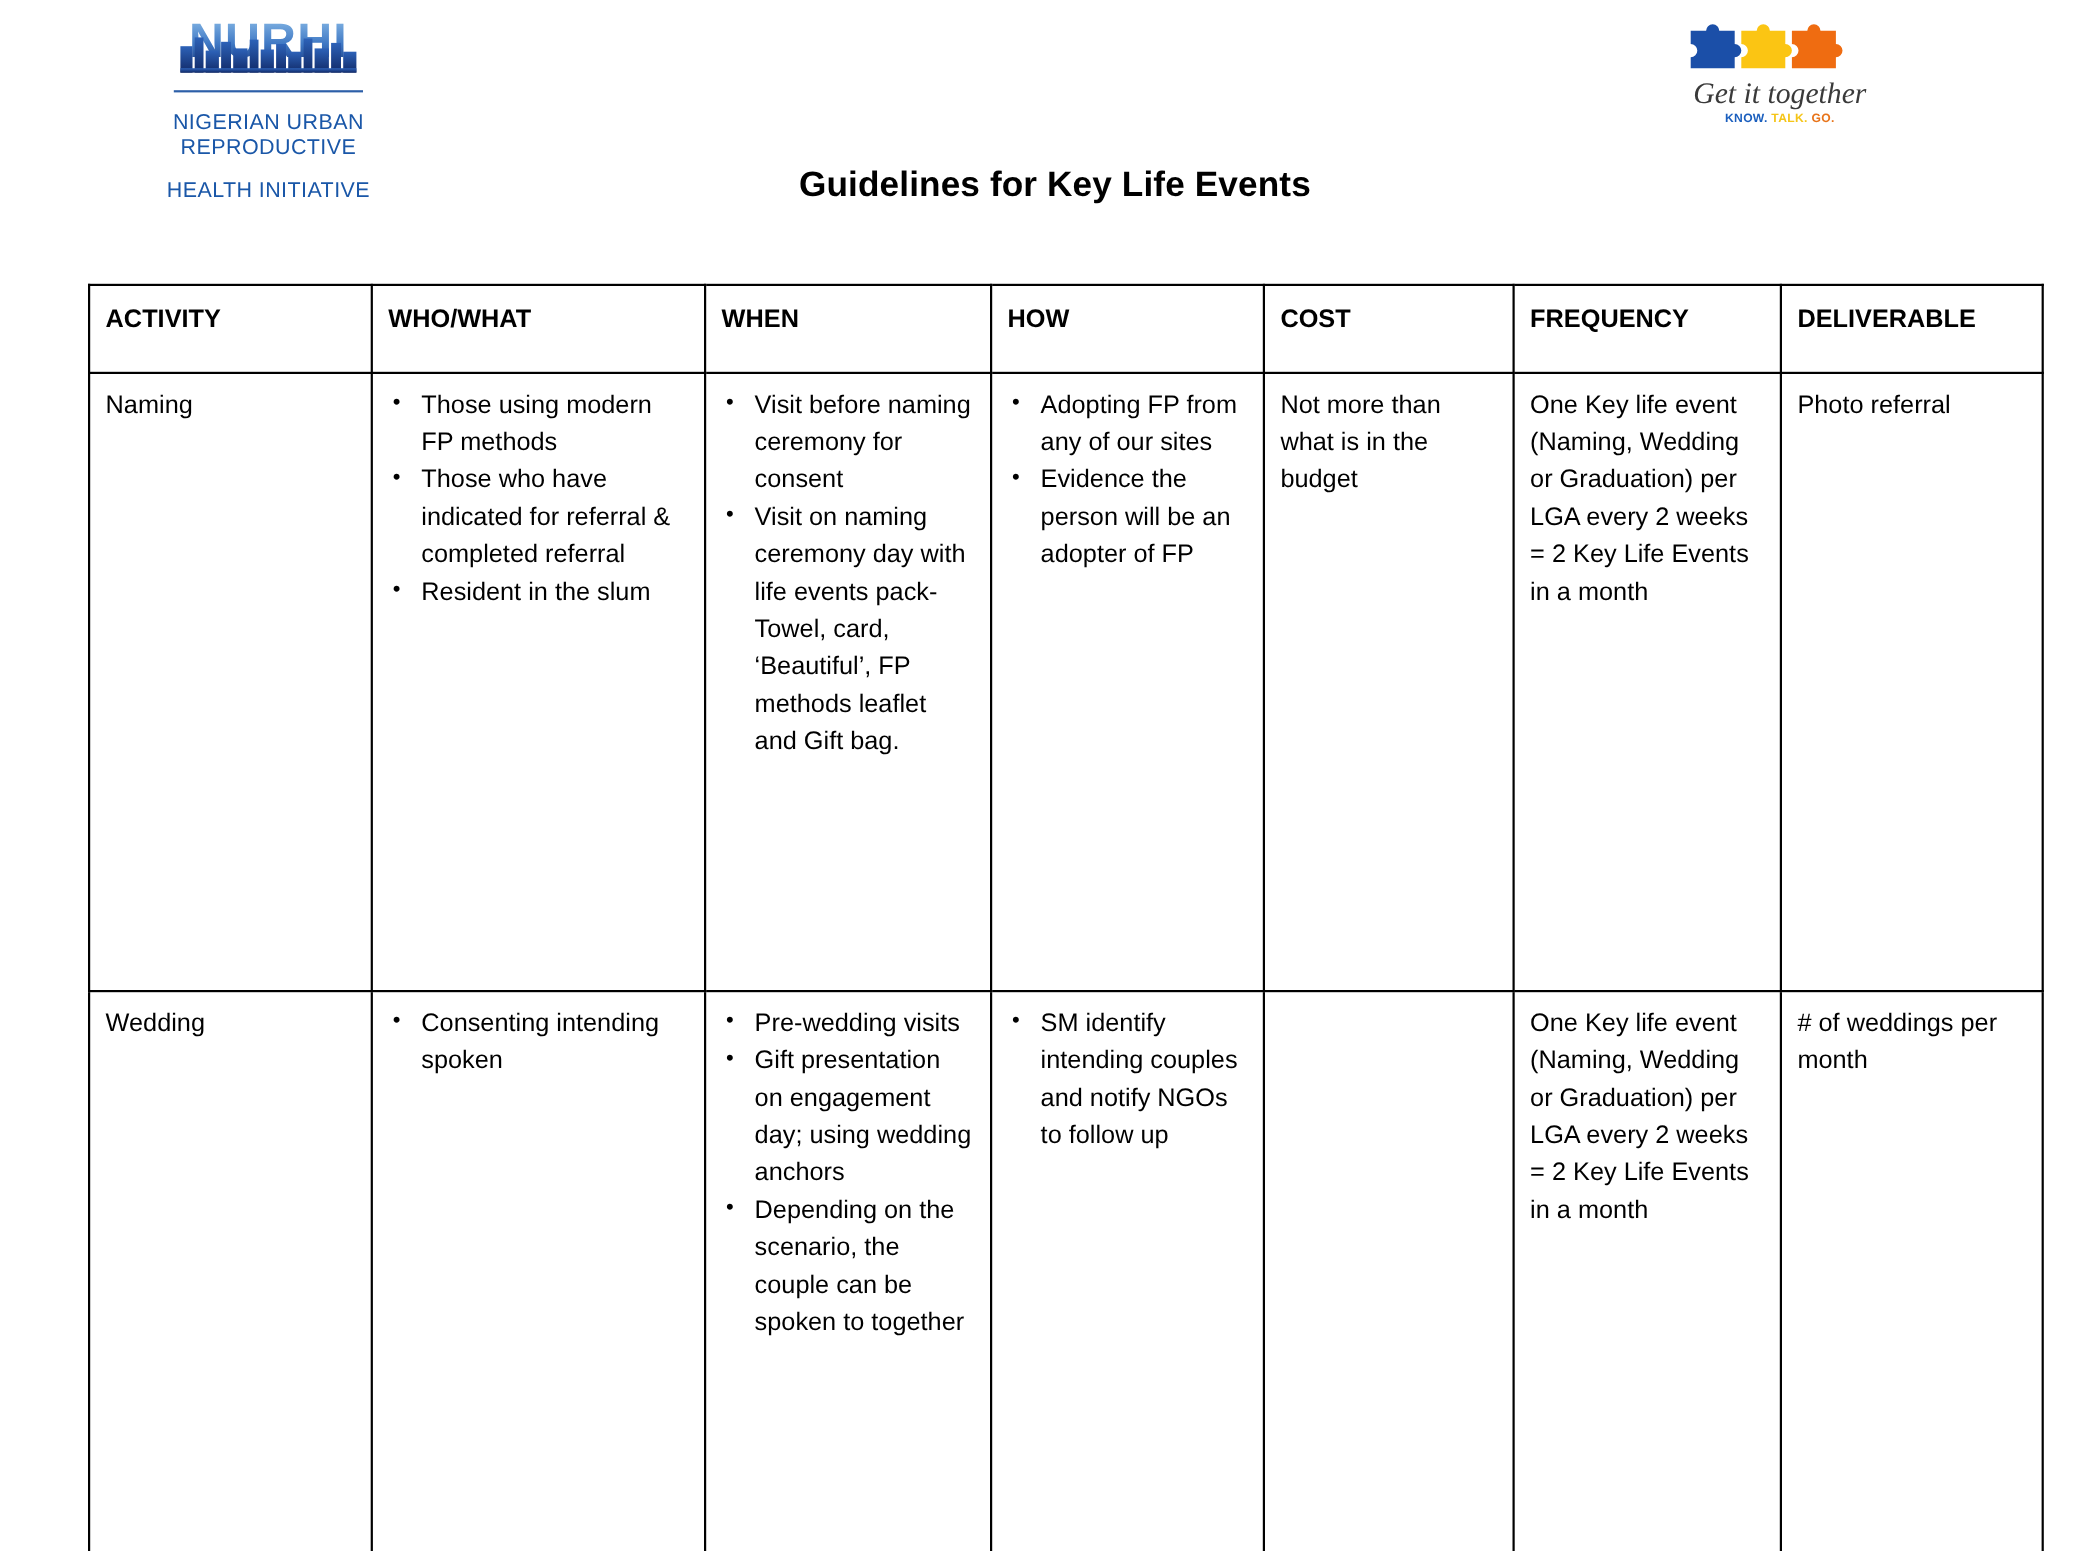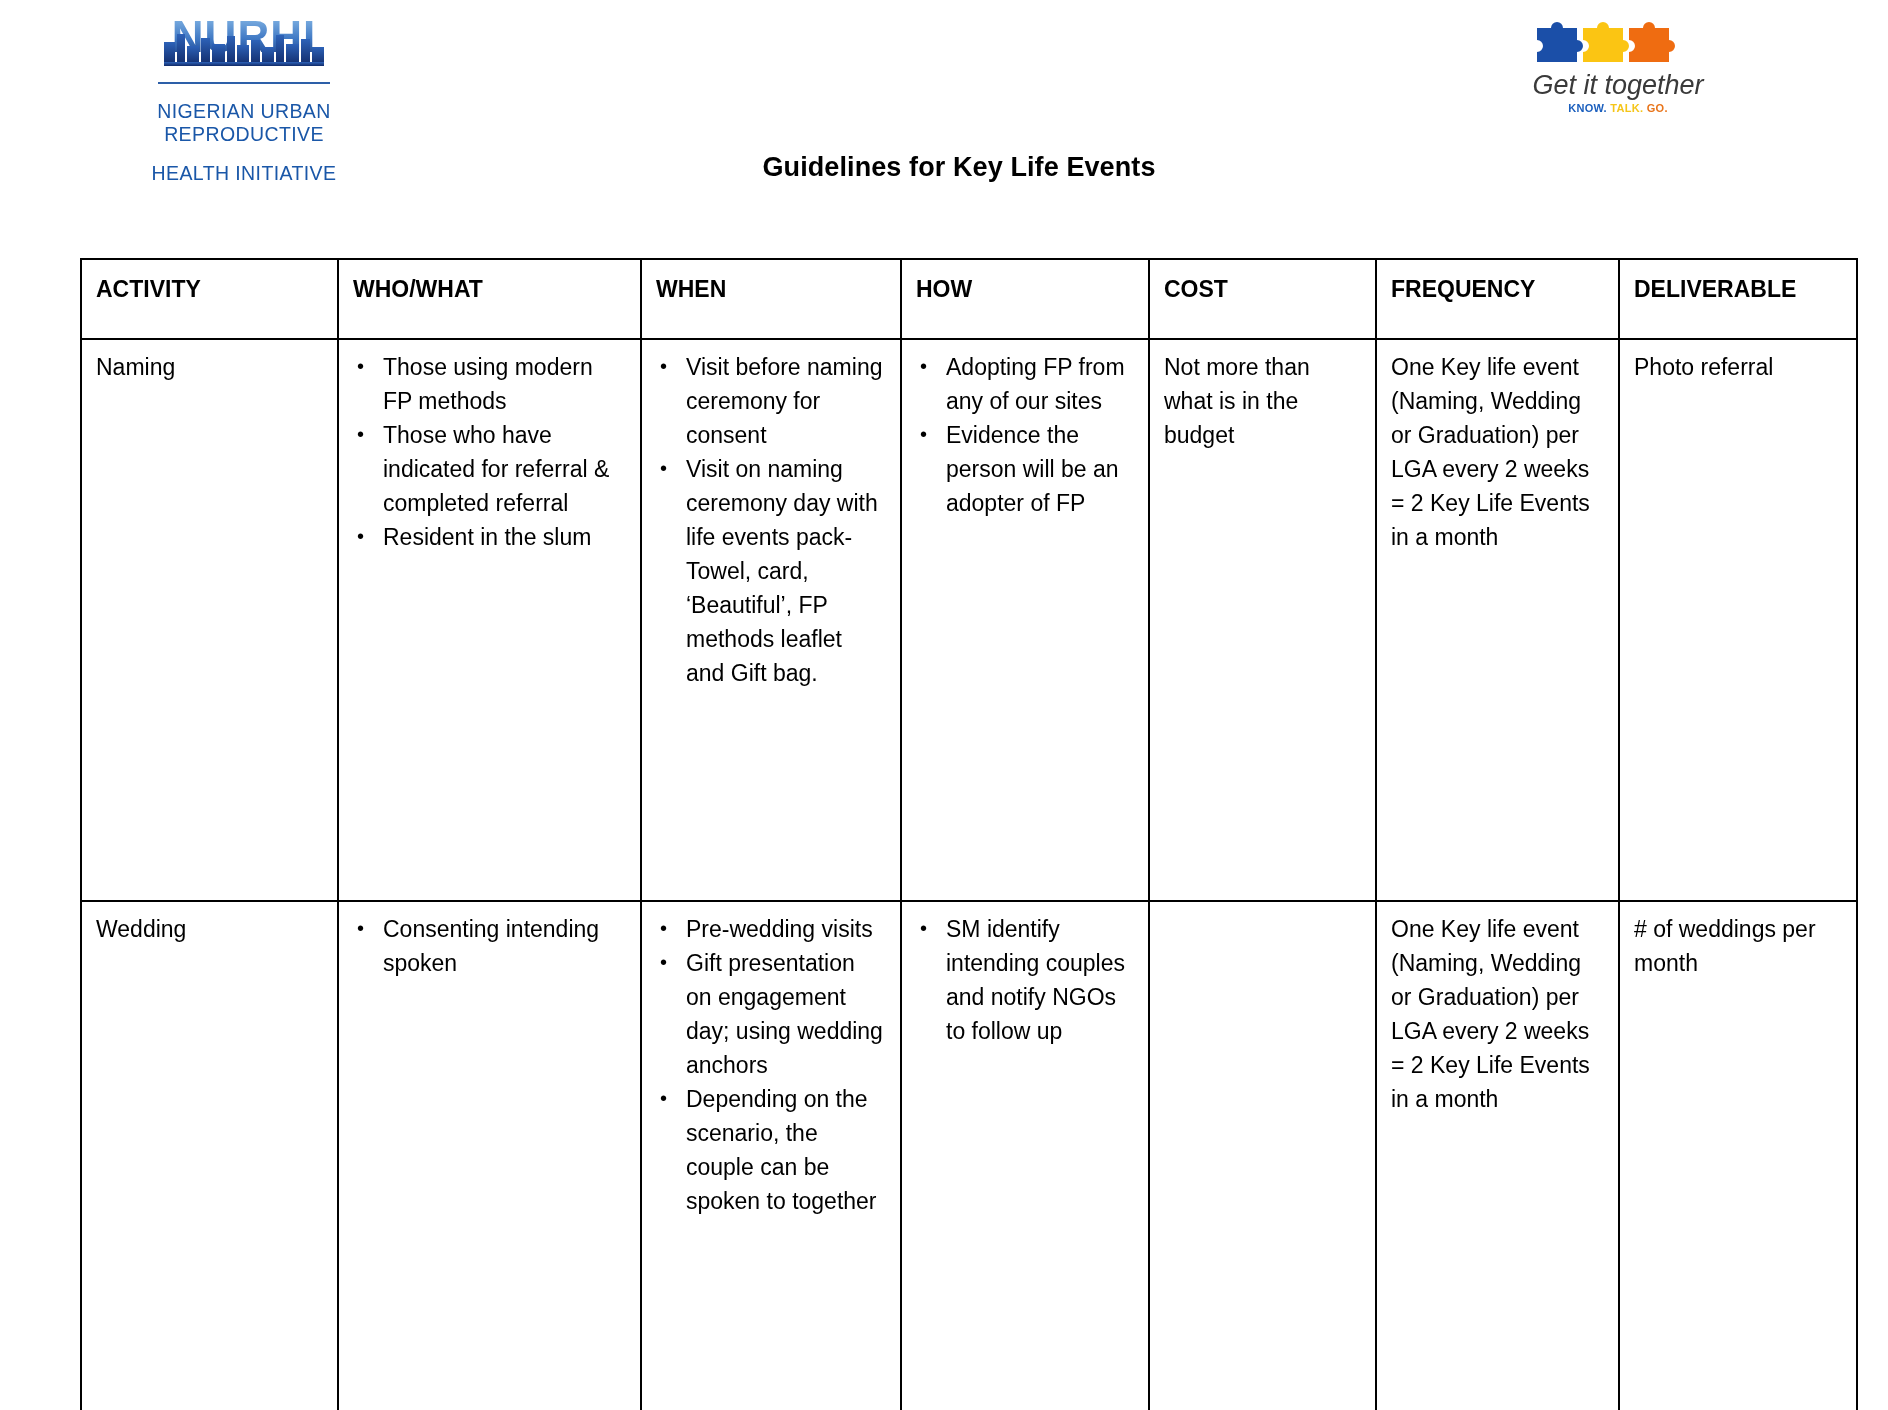--- a/index.html
+++ b/index.html
@@ -60,41 +60,41 @@
     top: 14px;
     width: 240px;
     text-align: center;
   }
   .git-puzzle {
     height: 58px;
     margin: 0 auto;
     display: block;
   }
   .git-tagline {
-    font-family: Liberation Sans, sans-serif;
+    font-family: Liberation Serif, serif;
     font-style: italic;
     font-size: 27px;
     color: #3a3a3a;
     line-height: 30px;
     margin-top: -2px;
   }
   .git-know {
     font-size: 11px;
     font-weight: bold;
     letter-spacing: 0.3px;
     margin-top: 2px;
   }
   .git-know .w1 { color: #1b5fbe; }
   .git-know .w2 { color: #f5c518; }
   .git-know .w3 { color: #e8741a; }
 
   
   .page-title {
     text-align: center;
-    font-size: 27px;
+    font-size: 32px;
     font-weight: bold;
     letter-spacing: 0.1px;
     margin: 0;
     padding: 0 0 0 30px;
     line-height: 34px;
   }
 
   
   .table-wrap {
     position: absolute;

